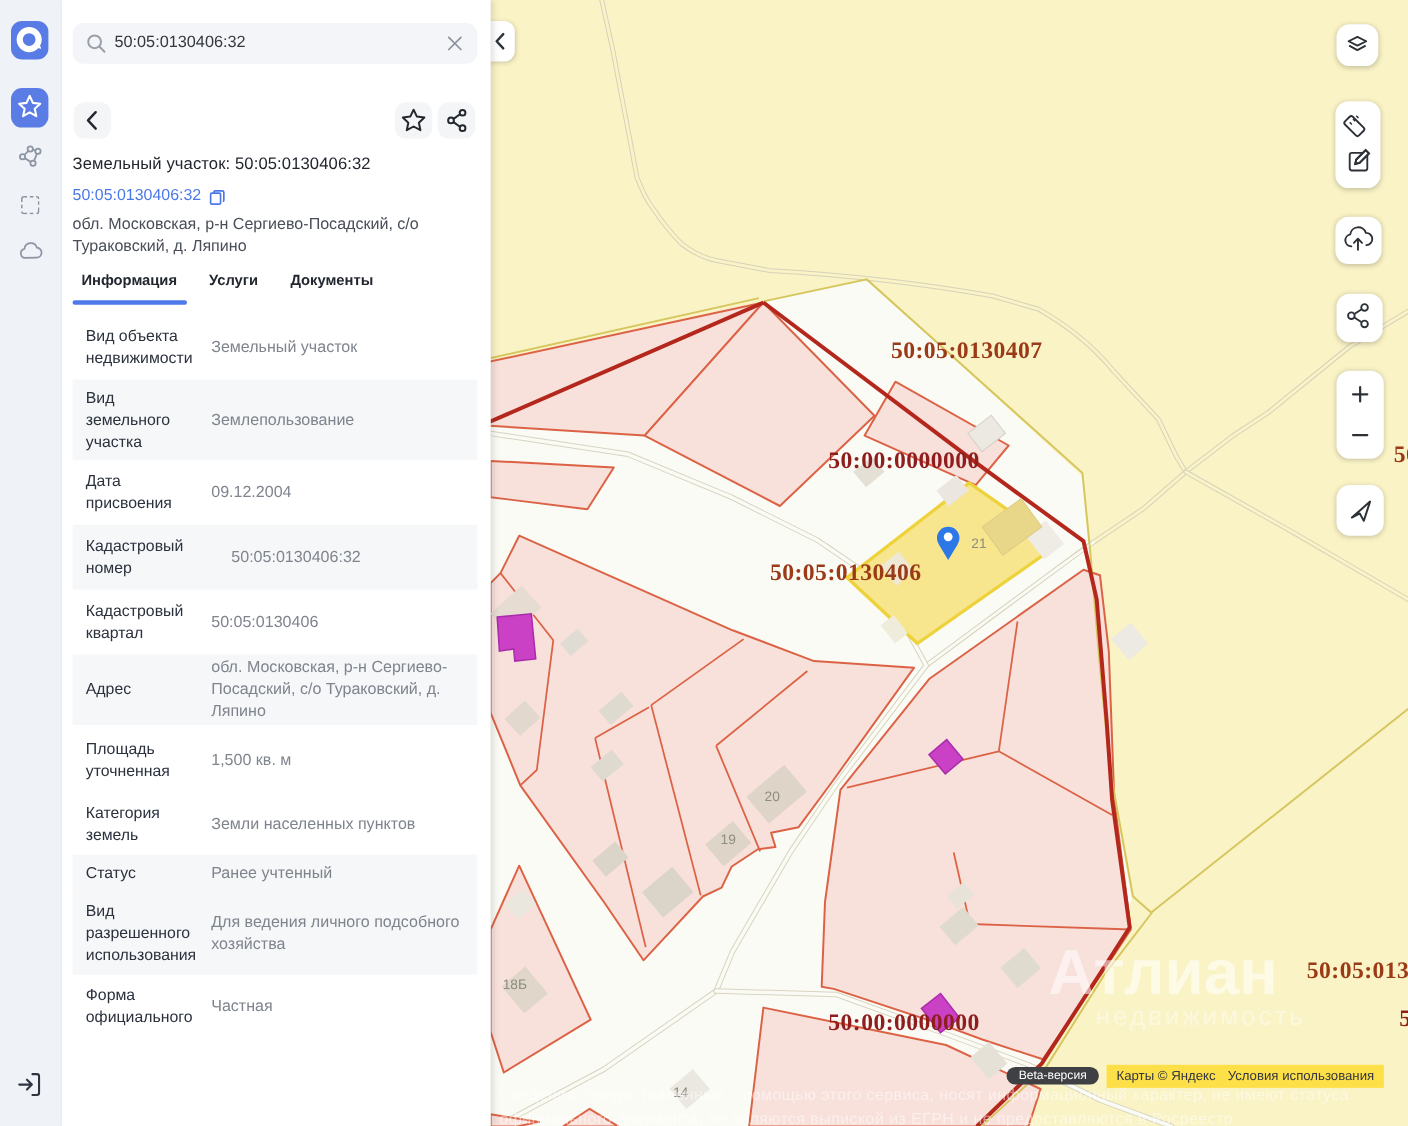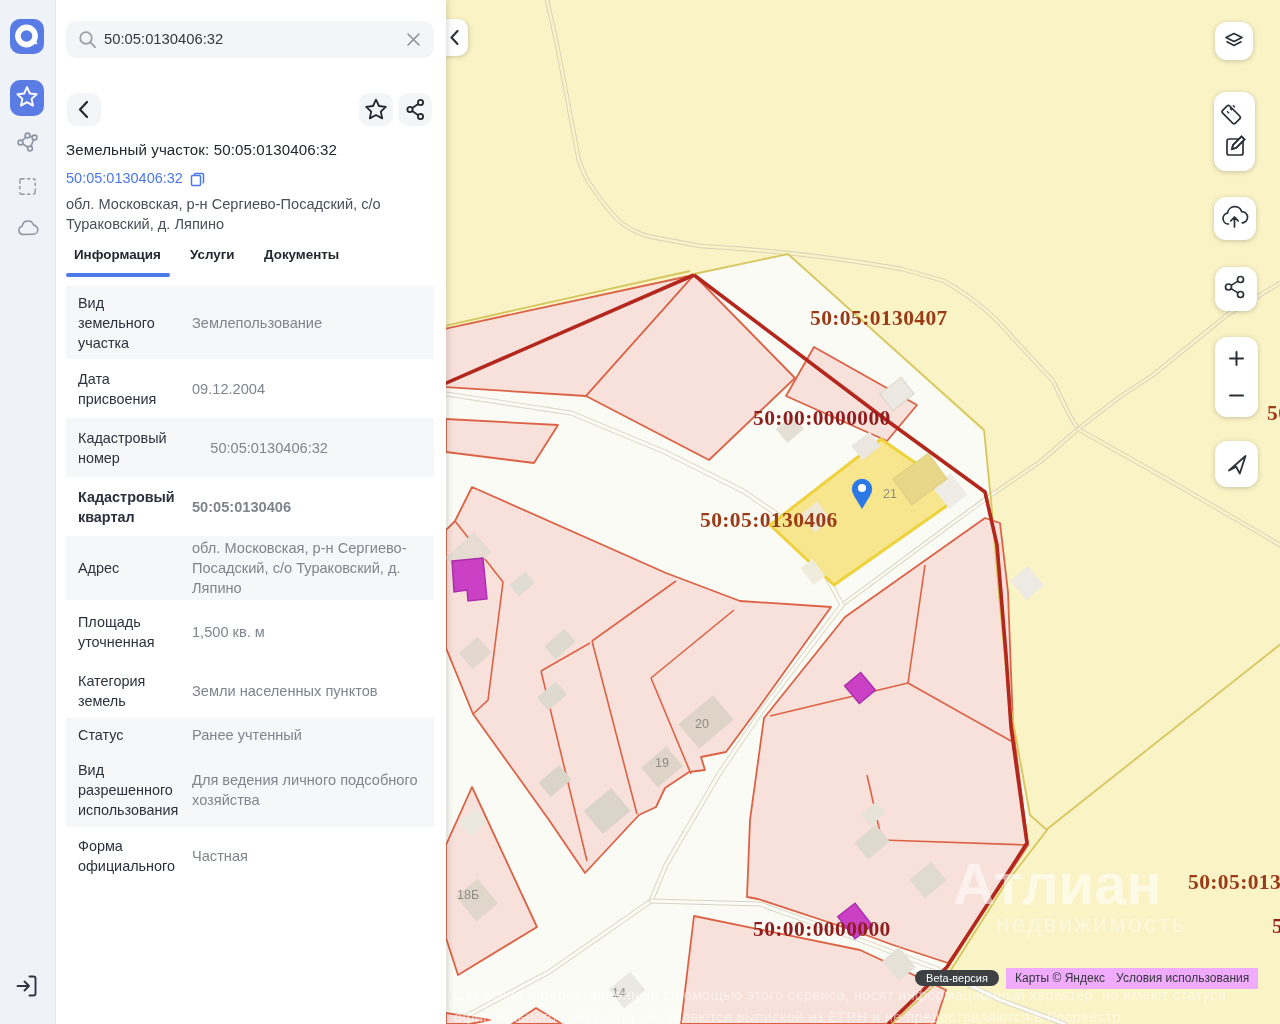--- a/index.html
+++ b/index.html
@@ -16,21 +16,21 @@
   .tabs { position:absolute; left:10px; top:247px; font-size:13.4px; font-weight:bold; color:#23272f; }
   .tabs span { margin-right:0; }
   .tabline { position:absolute; left:10px; top:273px; width:104px; height:4px; background:#4d7ae8; border-radius:2px; }
   .tbl { position:absolute; left:10px; top:286px; width:368px; }
   .row { display:flex; align-items:center; }
   .row.g { background:#f6f7f9; }
   .lab { width:112px; padding-left:12px; font-size:14.4px; color:#2b313d; line-height:20px; }
   .val { width:244px; padding-left:14px; font-size:14.6px; color:#7f848d; line-height:20px; }
   .ctrl { position:absolute; background:#fff; border-radius:12px; box-shadow:0 1px 5px rgba(70,70,70,0.28); z-index:15; }
   .attr-pill { position:absolute; left:915px; top:970px; width:84px; height:16px; background:#3e4043; color:#fff; border-radius:9px; font-size:11px; text-align:center; line-height:16px; z-index:10;}
-  .attr-strip { position:absolute; left:1006px; top:968px; height:21px; background:#f0abfc; color:#33363b; font-size:12px; line-height:21px; white-space:nowrap; padding:0 9px; z-index:10;}
+  .attr-strip { position:absolute; left:1006px; top:968px; height:21px; background:#fde047; color:#33363b; font-size:12px; line-height:21px; white-space:nowrap; padding:0 9px; z-index:10;}
 </style>
 </head>
 <body>
 
 <div class="map">
 <svg width="834" height="1024" viewBox="0 0 834 1024">
   <rect x="0" y="0" width="834" height="1024" fill="#faf3c5"></rect>
 
   <polygon points="-2,329 248,274 342,254 538,433 549,560 567,727 583,818 557,883 502,968 443,1024 -2,1024" fill="#fbfbf5"></polygon>
   <g id="roads" fill="none" stroke-linejoin="round" stroke-linecap="round">
@@ -239,33 +239,37 @@
     </g>
   </svg>
   <div class="addr">обл. Московская, р-н Сергиево-Посадский, с/о Тураковский, д. Ляпино</div>
   <div class="tabs">
     <span style="position:absolute;left:8px;">Информация</span>
     <span style="position:absolute;left:124px;">Услуги</span>
     <span style="position:absolute;left:198px;">Документы</span>
   </div>
   <div class="tabline"></div>
   <div class="tbl">
+    <div class="row" style="height:59px;">
+        <div class="lab">Вид объекта недвижимости</div>
+        <div class="val">Земельный участок</div>
+      </div>
     <div class="row g" style="height:73px;">
         <div class="lab">Вид земельного участка</div>
         <div class="val">Землепользование</div>
       </div>
     <div class="row" style="height:59px;">
         <div class="lab">Дата присвоения</div>
         <div class="val">09.12.2004</div>
       </div>
     <div class="row g" style="height:59px;gap:21px;">
         <div class="lab">Кадастровый номер</div>
         <div class="val">50:05:0130406:32</div>
       </div>
-    <div class="row" style="height:59px;font-weight:bold;">
+    <div class="row" style="height:59px;">
         <div class="lab">Кадастровый квартал</div>
         <div class="val">50:05:0130406</div>
       </div>
     <div class="row g" style="height:64px;">
         <div class="lab">Адрес</div>
         <div class="val">обл. Московская, р-н Сергиево-Посадский, с/о Тураковский, д. Ляпино</div>
       </div>
     <div class="row" style="height:63px;">
         <div class="lab">Площадь уточненная</div>
         <div class="val">1,500 кв. м</div>

